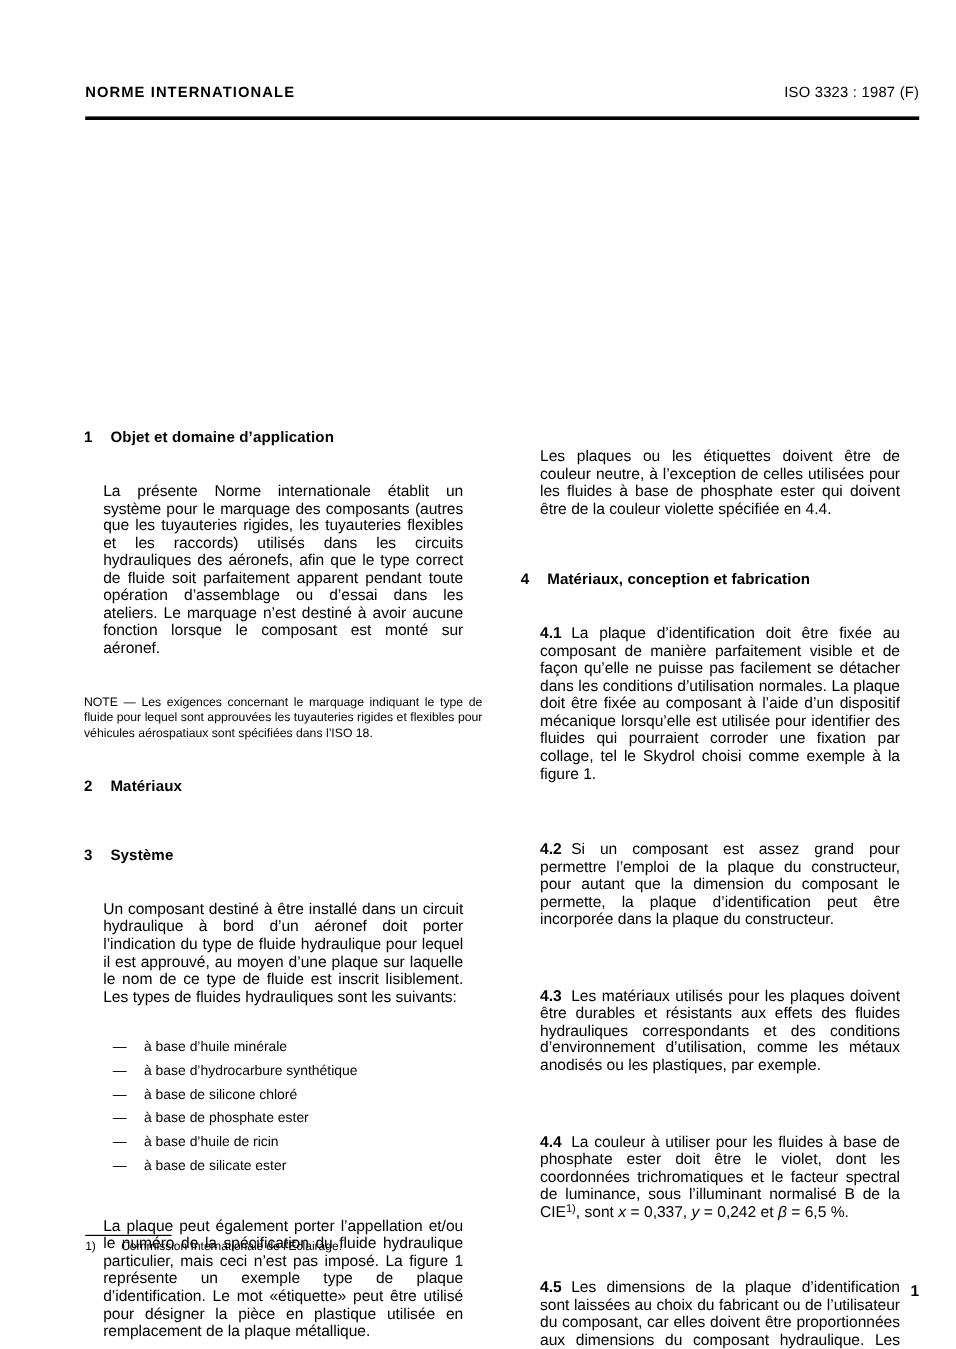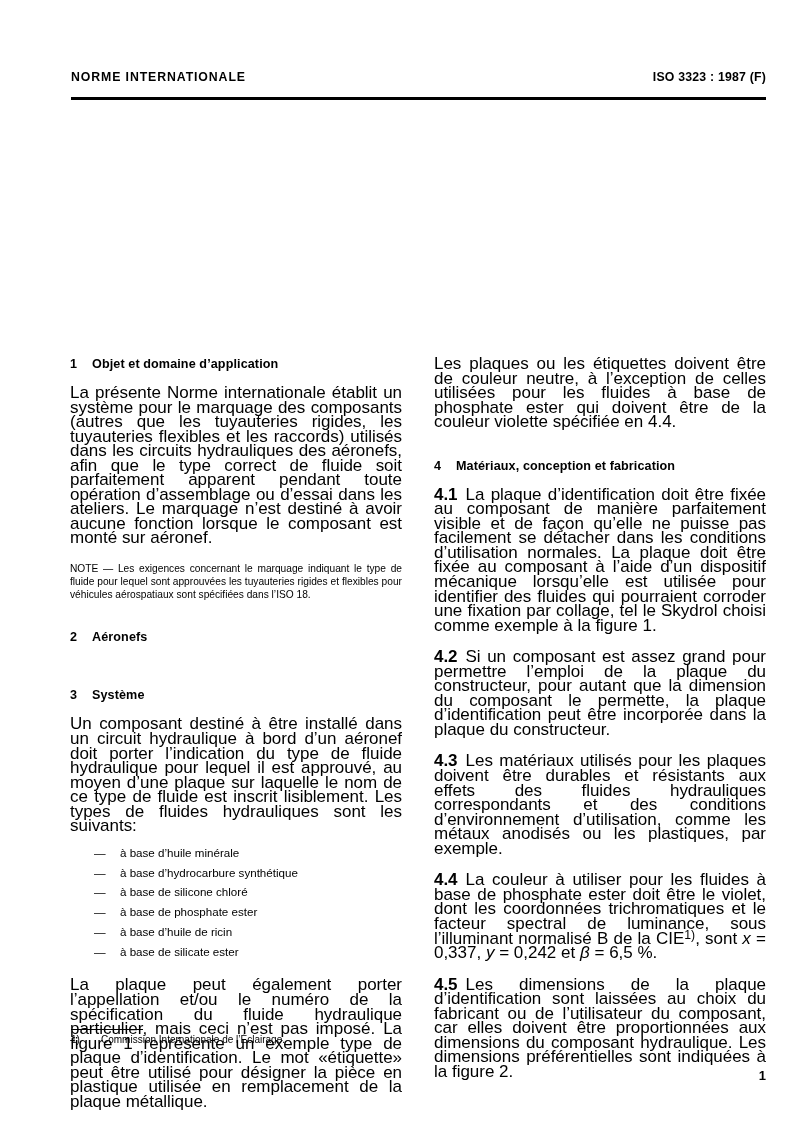--- a/index.html
+++ b/index.html
@@ -33,21 +33,21 @@
     justify-content: space-between;
     align-items: baseline;
   }
   .header-left {
     font-size: 12.3px;
     font-weight: bold;
     letter-spacing: 0.9px;
   }
   .header-right {
     font-size: 12.3px;
-    font-weight: bold;
+    font-weight: normal;
     letter-spacing: 0.2px;
   }
   .rule-top {
     position: absolute;
     left: 71px;
     top: 97px;
     width: 695px;
     height: 2.6px;
     background: #000;
   }
@@ -79,23 +79,23 @@
     margin: 0;
     line-height: 15px;
     letter-spacing: 0.1px;
   }
   h2.clause .num {
     display: inline-block;
     width: 22px;
   }
 
   p.body {
-    font-size: 17px;
+    font-size: 13px;
     line-height: 14.55px;
-    margin: 0;
+    margin: 16px;
     text-align: justify;
     letter-spacing: -0.03px;
     word-spacing: 0.1px;
   }
   p.note {
     font-size: 10.2px;
     line-height: 12.8px;
     margin: 0;
     text-align: justify;
   }
@@ -185,21 +185,21 @@
       <span class="num">1</span><span>Objet et domaine d’application</span>
     </h2>
     <div class="gap-head"></div>
     <p class="body">La présente Norme internationale établit un système pour le marquage des composants (autres que les tuyauteries rigides, les tuyauteries flexibles et les raccords) utilisés dans les circuits hydrauliques des aéronefs, afin que le type correct de fluide soit parfaitement apparent pendant toute opération d’assemblage ou d’essai dans les ateliers. Le marquage n’est destiné à avoir aucune fonction lorsque le composant est monté sur aéronef.</p>
     <div class="gap-note"></div>
     <p class="note">NOTE — Les exigences concernant le marquage indiquant le type de fluide pour lequel sont approuvées les tuyauteries rigides et flexibles pour véhicules aérospatiaux sont spécifiées dans l’ISO 18.</p>
 
     <div class="gap-sec"></div>
 
     <h2 class="clause">
-      <span class="num">2</span><span>Aéronefs</span>
+      <span class="num">2</span><span>Matériaux</span>
     </h2>
     <div class="gap-head"></div>
 
     <div class="gap-sec"></div>
 
     <h2 class="clause">
       <span class="num">3</span><span>Système</span>
     </h2>
     <div class="gap-head"></div>
     <p class="body">Un composant destiné à être installé dans un circuit hydraulique à bord d’un aéronef doit porter l’indication du type de fluide hydraulique pour lequel il est approuvé, au moyen d’une plaque sur laquelle le nom de ce type de fluide est inscrit lisiblement. Les types de fluides hydrauliques sont les suivants:</p>

